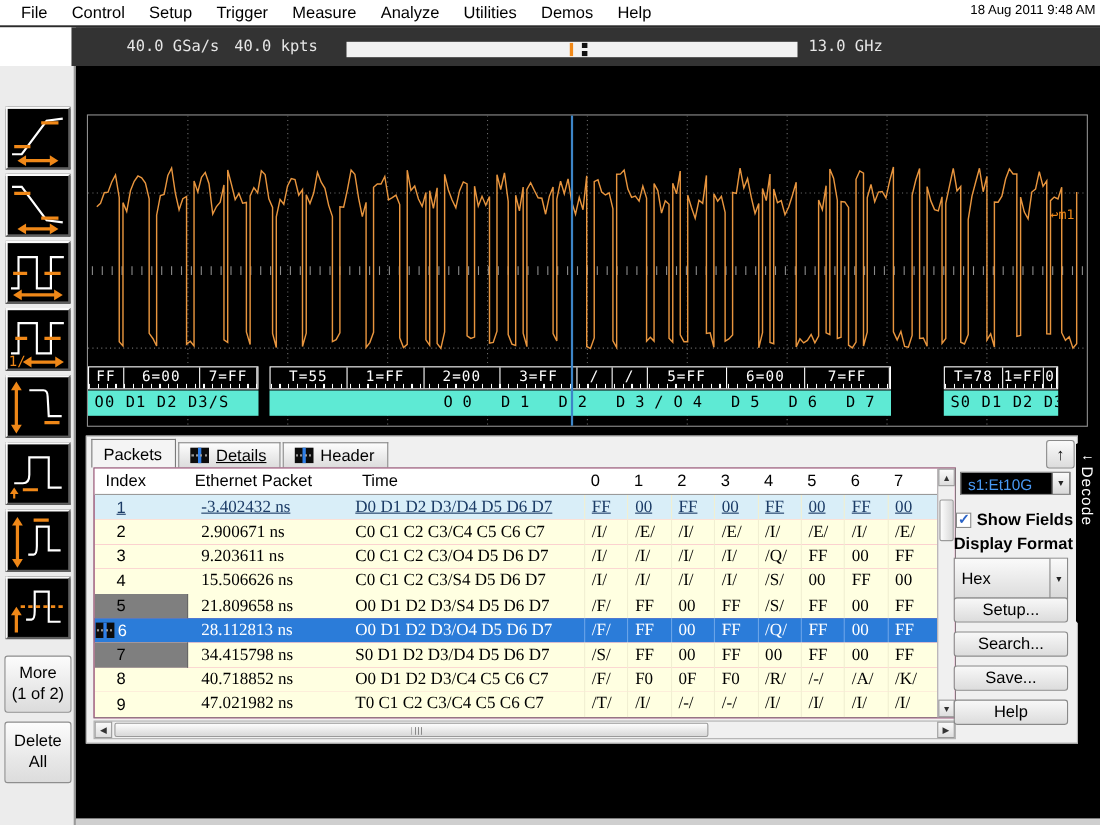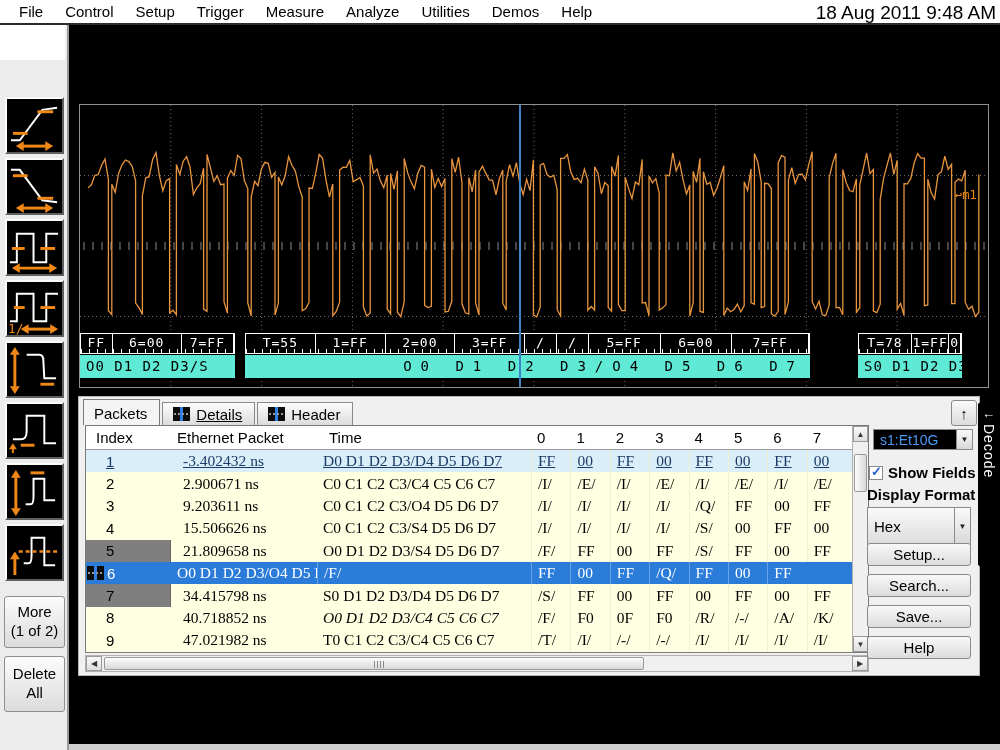--- a/index.html
+++ b/index.html
@@ -5,21 +5,21 @@
   * { margin:0; padding:0; box-sizing:border-box; }
   html,body { width:1000px; height:750px; overflow:hidden; }
   body { font-family:"Liberation Sans", sans-serif; background:#000; }
   #root { position:relative; width:1000px; height:750px; background:#000; }
 
   
   .menubar { position:absolute; left:0; top:0; width:1000px; height:25px; background:#fff;
              border-bottom:2px solid #2a2a2a; display:flex; align-items:center; }
   .menu-items { display:flex; gap:0; padding-left:8px; }
   .menu-item { font-size:15px; color:#000; padding:2px 11px 2px 11px; white-space:nowrap; cursor:default; }
-  .menu-date { position:absolute; right:4px; top:2px; font-size:19px; color:#000; }
+  .menu-date { position:absolute; right:4px; top:2px; font-size:12px; color:#000; }
 
   
   .sidebar { position:absolute; left:0; top:25px; width:69px; height:725px; background:#ececec;
              border-right:2px solid #9a9a9a; }
   .topleft-white { position:absolute; left:0; top:25px; width:65px; height:35px; background:#fff; }
   .tool-btn { position:absolute; left:5px; width:59px; height:57px; background:#000;
               border:2px solid; border-color:#fafafa #5f5f5f #5f5f5f #fafafa; cursor:pointer; }
   .tool-btn svg { width:100%; height:100%; display:block; }
   .txt-btn { position:absolute; left:4px; width:61px; background:linear-gradient(#fcfcfc,#e8e8e8 60%,#dcdcdc);
              border:1px solid #8e8e8e; border-radius:3px; font-size:15px; color:#000;
@@ -226,20 +226,29 @@
   </div>
   <div class="txt-btn" style="top:596px; height:52px">
     <span>More</span>
     <span>(1 of 2)</span>
   </div>
   <div class="txt-btn" style="top:656px; height:56px">
     <span>Delete</span>
     <span>All</span>
   </div>
 
+  <div class="statusbar">
+    <span class="status-text" style="left:50px">40.0 GSa/s</span>
+    <span class="status-text" style="left:148px">40.0 kpts</span>
+    <div class="hslider">
+      <div class="mark"></div>
+      <div class="glyph"></div>
+    </div>
+    <span class="status-text" style="left:670px">13.0 GHz</span>
+  </div>
 
   <div class="screen"></div>
 
   <div class="plot-border"></div>
   <svg class="plot-svg" id="wave-svg" width="908" height="282">
       <line x1="90.8" y1="0" x2="90.8" y2="282" stroke="#6a6a6a" stroke-dasharray="1 3" stroke-width="1"></line>
       <line x1="181.6" y1="0" x2="181.6" y2="282" stroke="#6a6a6a" stroke-dasharray="1 3" stroke-width="1"></line>
       <line x1="272.4" y1="0" x2="272.4" y2="282" stroke="#6a6a6a" stroke-dasharray="1 3" stroke-width="1"></line>
       <line x1="363.2" y1="0" x2="363.2" y2="282" stroke="#6a6a6a" stroke-dasharray="1 3" stroke-width="1"></line>
       <line x1="454" y1="0" x2="454" y2="282" stroke="#6a6a6a" stroke-dasharray="1 3" stroke-width="1"></line>
@@ -481,20 +490,21 @@
             <div class="c byte">FF</div>
             <div class="c byte">00</div>
             <div class="c byte">FF</div>
             <div class="c byte">/S/</div>
             <div class="c byte">FF</div>
             <div class="c byte">00</div>
             <div class="c byte">FF</div>
           </div>
           <div class="grid-row trow sel">
             <div class="c idx"><div class="bus-icon" style="margin-left: -19px; margin-right: 3px;"></div>6</div>
+            <div class="c" style="padding-left: 12px;">28.112813 ns</div>
             <div class="c" style="padding-left: 6px;">O0 D1 D2 D3/O4 D5 D6 D7</div>
             <div class="c byte">/F/</div>
             <div class="c byte">FF</div>
             <div class="c byte">00</div>
             <div class="c byte">FF</div>
             <div class="c byte">/Q/</div>
             <div class="c byte">FF</div>
             <div class="c byte">00</div>
             <div class="c byte">FF</div>
           </div>
@@ -507,21 +517,21 @@
             <div class="c byte">00</div>
             <div class="c byte">FF</div>
             <div class="c byte">00</div>
             <div class="c byte">FF</div>
             <div class="c byte">00</div>
             <div class="c byte">FF</div>
           </div>
           <div class="grid-row trow">
             <div class="c idx">8</div>
             <div class="c" style="padding-left: 12px;">40.718852 ns</div>
-            <div class="c" style="padding-left: 6px; font-style: italic;">O0 D1 D2 D3/C4 C5 C6 C7</div>
+            <div class="c" style="padding-left: 6px;">O0 D1 D2 D3/C4 C5 C6 C7</div>
             <div class="c byte">/F/</div>
             <div class="c byte">F0</div>
             <div class="c byte">0F</div>
             <div class="c byte">F0</div>
             <div class="c byte">/R/</div>
             <div class="c byte">/-/</div>
             <div class="c byte">/A/</div>
             <div class="c byte">/K/</div>
           </div>
           <div class="grid-row trow">

